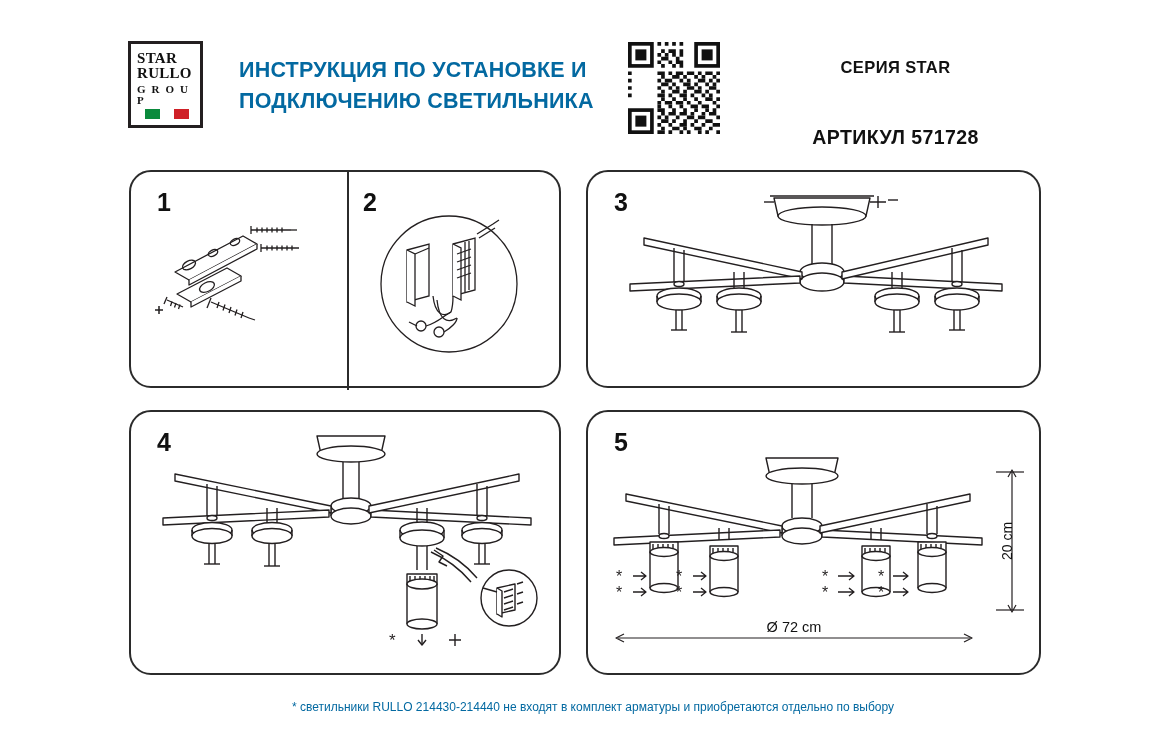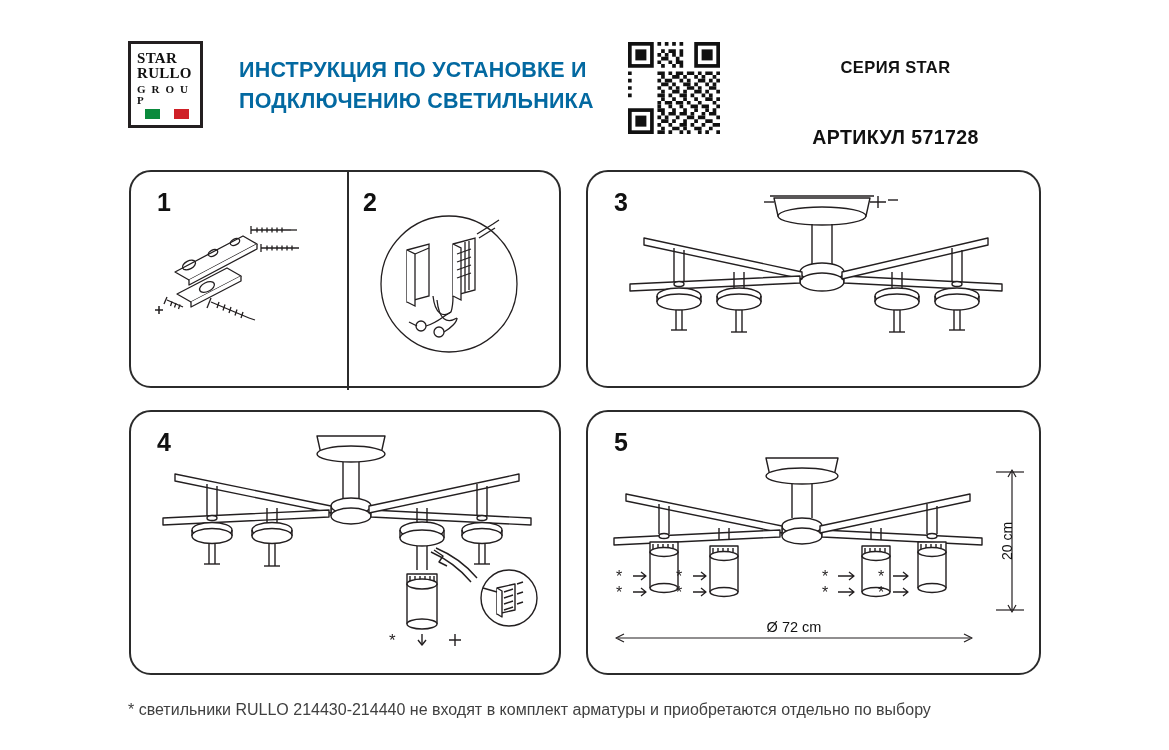--- a/index.html
+++ b/index.html
@@ -138,23 +138,24 @@
   #panel-5  { left: 586px; top: 410px; width: 455px; height: 265px; }
 
   .art { position: absolute; left: 0; top: 0; }
 
   
   .footnote {
     position: absolute;
     left: 128px;
     top: 700px;
     width: 930px;
-    font-size: 16px;
+    font-size: 12px;
     line-height: 1.3;
-    color: #404040;
+    color: #0369a1;
+    text-align: center;
   }
 </style>
 </head>
 <body>
 
 <div class="page">
 
   <div class="header">
 
     <div class="logo-box">

